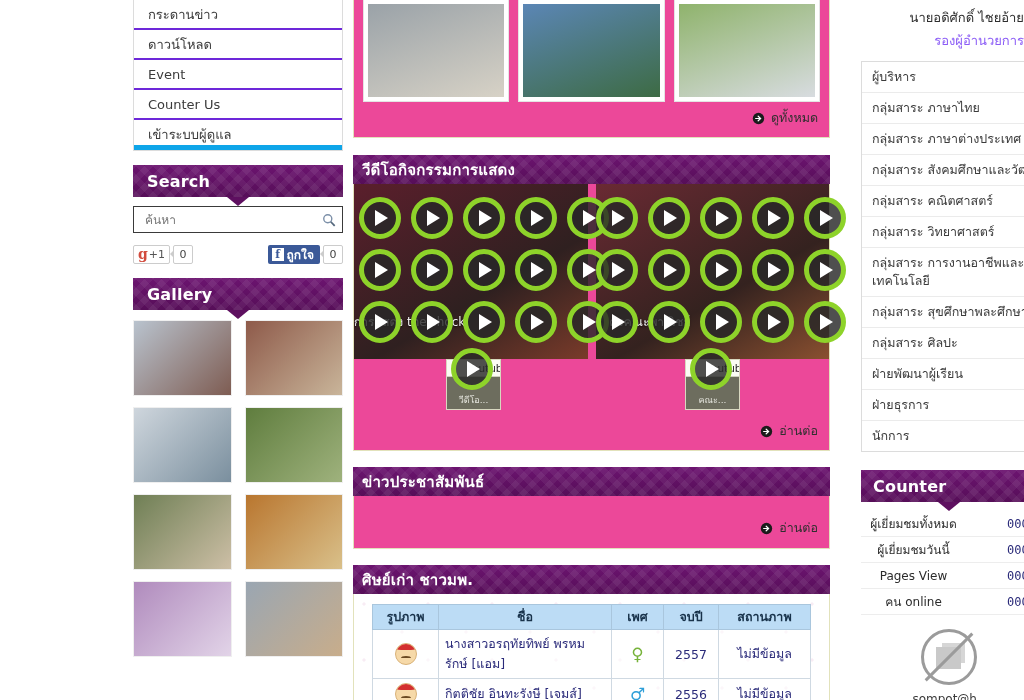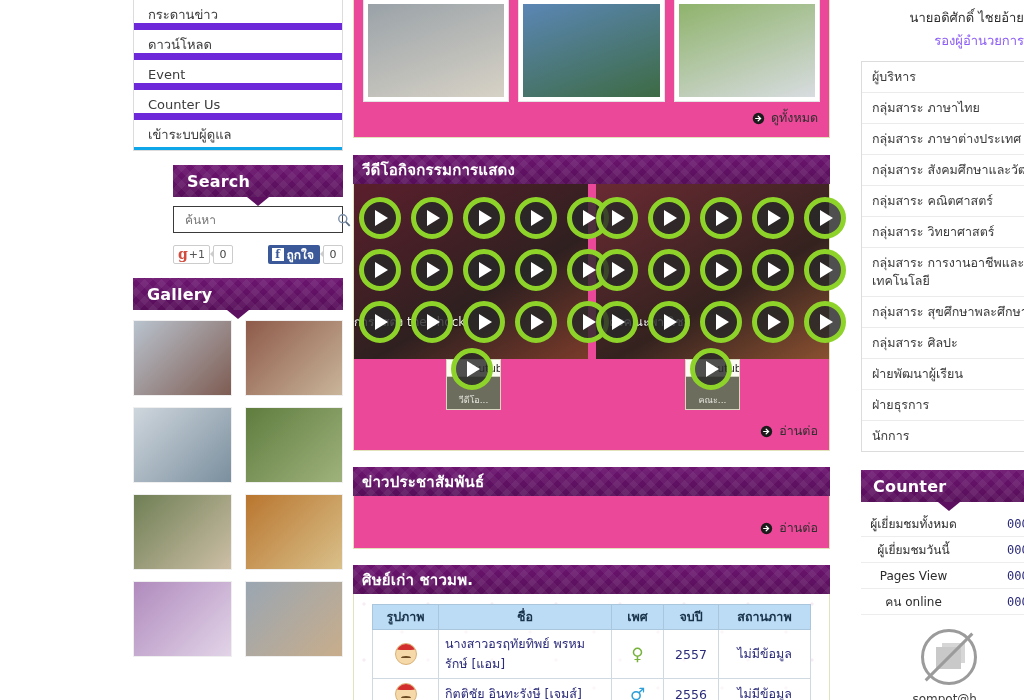--- a/index.html
+++ b/index.html
@@ -36,39 +36,39 @@
 
   
   #left-col { position: absolute; left: 133px; top: 0; width: 210px; }
 
   .menu-box { border: 1px solid #dcdcdc; border-top: none; background: #fff; }
   .menu-item {
     position: relative;
     height: 30px; line-height: 30px;
     padding: 0 14px;
     font-size: 13px; color: #3b3b3b;
-    border-bottom: 7px solid #6d28d9;
+    border-bottom: 2px solid #6d28d9;
     white-space: nowrap; overflow: hidden;
   }
-  .menu-item:last-child { border-bottom: 3px solid #0ea5e9; }
+  .menu-item:last-child { border-bottom: 5px solid #0ea5e9; }
   .menu-item .caret {
     position: absolute; right: 12px; top: 50%; transform: translateY(-50%);
     width: 0; height: 0;
     border-top: 4px solid transparent;
     border-bottom: 4px solid transparent;
     border-left: 6px solid #222;
   }
 
   .sec-head {
     height: 32px; display: flex; align-items: center;
     padding: 0 14px;
   }
   .sec-head .ttl { font-size: 16px; }
 
-  .search-wrap { margin-top: 14px; margin-left: 40px; }
+  .search-wrap { margin-top: 14px; }
   .search-field {
     margin-top: 9px;
     height: 27px; border: 1px solid #3a3a3a; background: #fff;
     display: flex; align-items: center; padding: 0 6px 0 9px;
   }
   .search-field input {
     flex: 1; border: none; outline: none; background: transparent;
     font-size: 12px; color: #8a8a8a;
     font-family: "DejaVu Sans", "Liberation Sans", sans-serif;
   }

